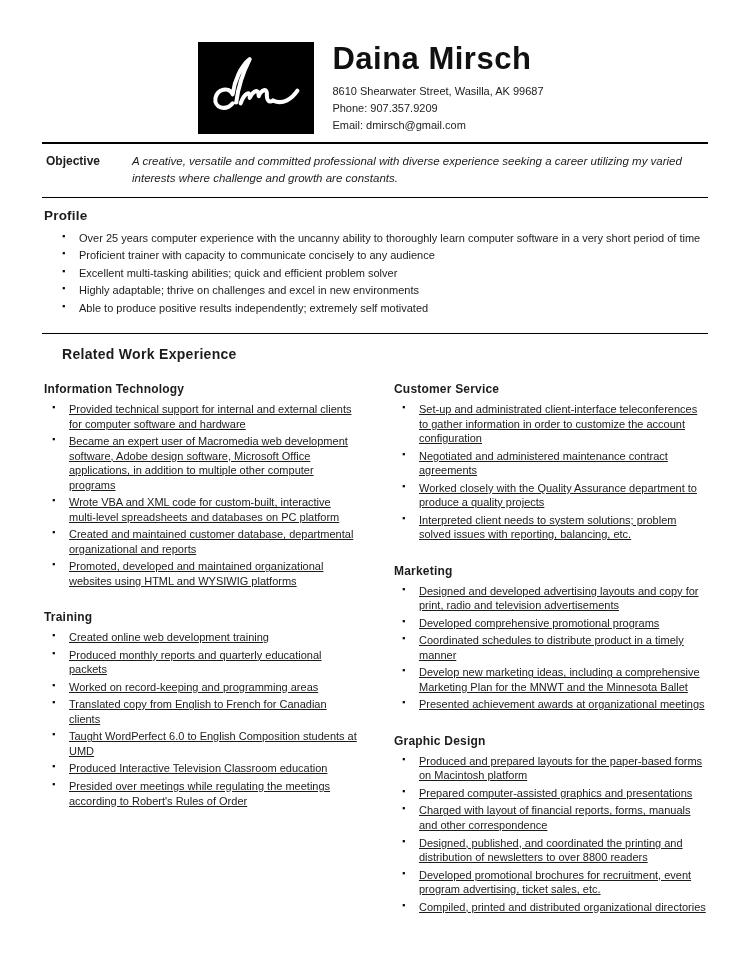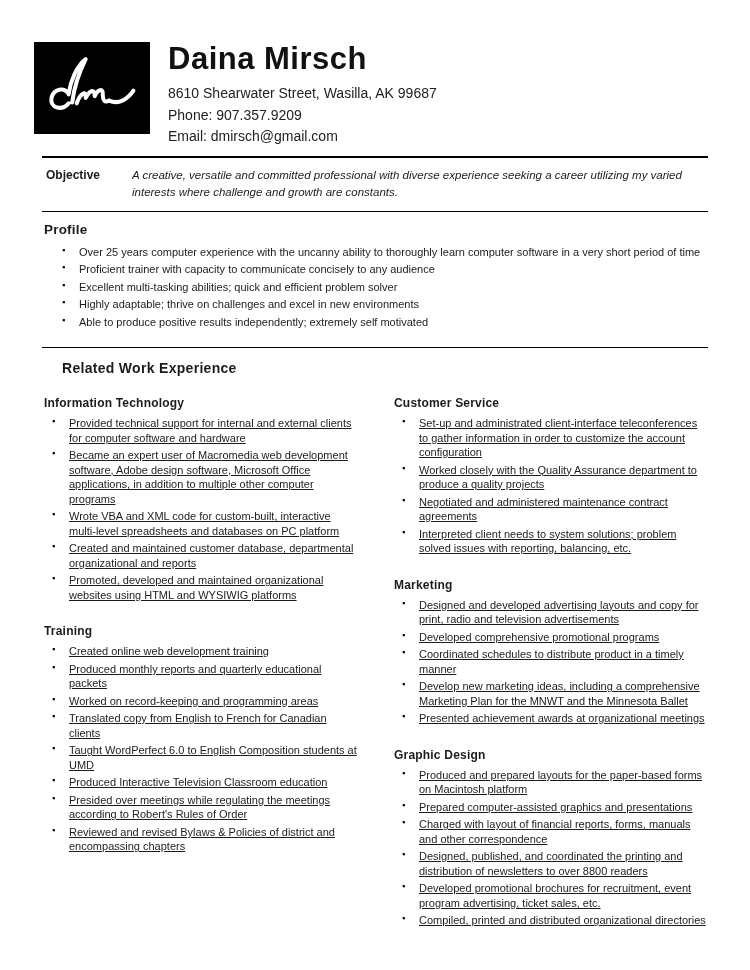--- a/index.html
+++ b/index.html
@@ -15,20 +15,21 @@
     width: 750px;
     height: 970px;
     padding: 40px 42px 20px 42px;
     background: #ffffff;
   }
 
   
   .header {
     display: flex;
     align-items: flex-start;
+    justify-content: center;
   }
   .logo-box {
     width: 116px;
     height: 92px;
     background: #000000;
     flex: 0 0 auto;
     margin-left: -8px;
     margin-top: 2px;
     display: flex;
     align-items: center;
@@ -41,21 +42,21 @@
   }
   .name {
     font-size: 31px;
     font-weight: bold;
     letter-spacing: 0.5px;
     color: #111;
     line-height: 1.1;
     margin-bottom: 7px;
   }
   .contact-line {
-    font-size: 14px;
+    font-size: 11px;
     line-height: 1.55;
     color: #222;
   }
 
   .rule {
     border: none;
     border-top: 2px solid #000;
     margin: 0;
   }
   .rule.thin { border-top-width: 1.5px; }
@@ -195,32 +196,31 @@
       <div class="work-section">
         <div class="work-heading">Training</div>
         <ul class="bullets">
             <li>Created online web development training</li>
             <li>Produced monthly reports and quarterly educational packets</li>
             <li>Worked on record-keeping and programming areas</li>
             <li>Translated copy from English to French for Canadian clients</li>
             <li>Taught WordPerfect 6.0 to English Composition students at UMD</li>
             <li>Produced Interactive Television Classroom education</li>
             <li>Presided over meetings while regulating the meetings according to Robert's Rules of Order</li>
-            <li>Reviewed and revised Bylaws &amp; Policies of district and encompassing chapters</li>
           </ul>
       </div>
     </div>
 
     <div class="col">
       <div class="work-section">
         <div class="work-heading">Customer Service</div>
         <ul class="bullets">
             <li>Set-up and administrated client-interface teleconferences to gather information in order to customize the account configuration</li>
+            <li>Negotiated and administered maintenance contract agreements</li>
             <li>Worked closely with the Quality Assurance department to produce a quality projects</li>
-            <li>Negotiated and administered maintenance contract agreements</li>
             <li>Interpreted client needs to system solutions; problem solved issues with reporting, balancing, etc.</li>
           </ul>
       </div>
       <div class="work-section">
         <div class="work-heading">Marketing</div>
         <ul class="bullets">
             <li>Designed and developed advertising layouts and copy for print, radio and television advertisements</li>
             <li>Developed comprehensive promotional programs</li>
             <li>Coordinated schedules to distribute product in a timely manner</li>
             <li>Develop new marketing ideas, including a comprehensive Marketing Plan for the MNWT and the Minnesota Ballet</li>

